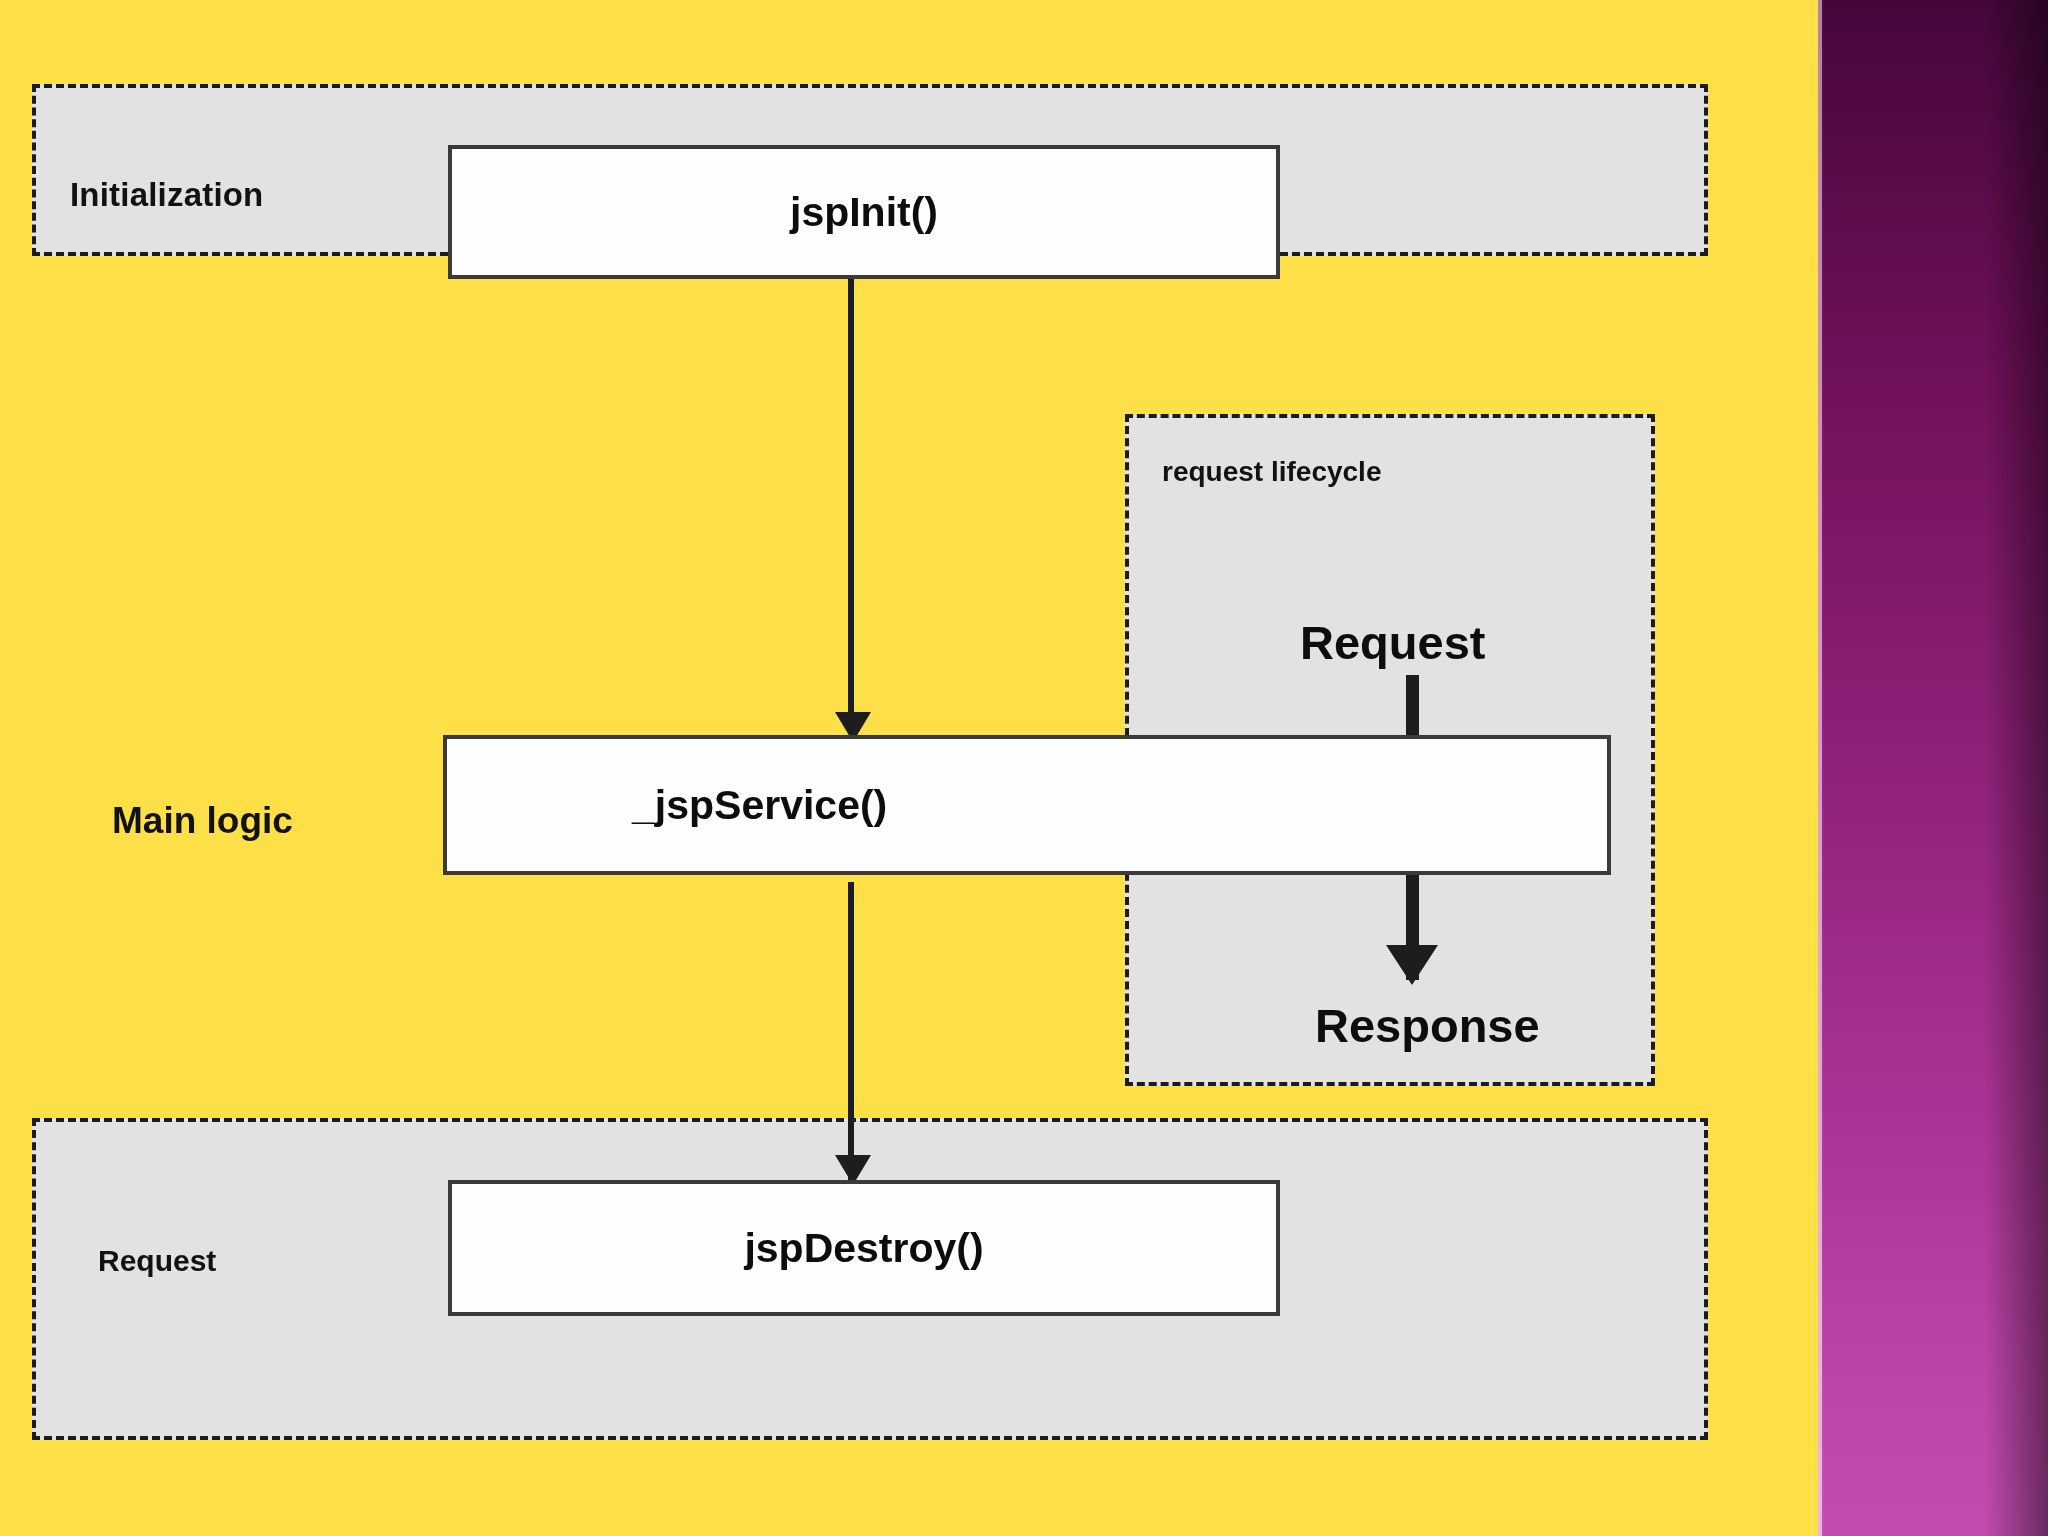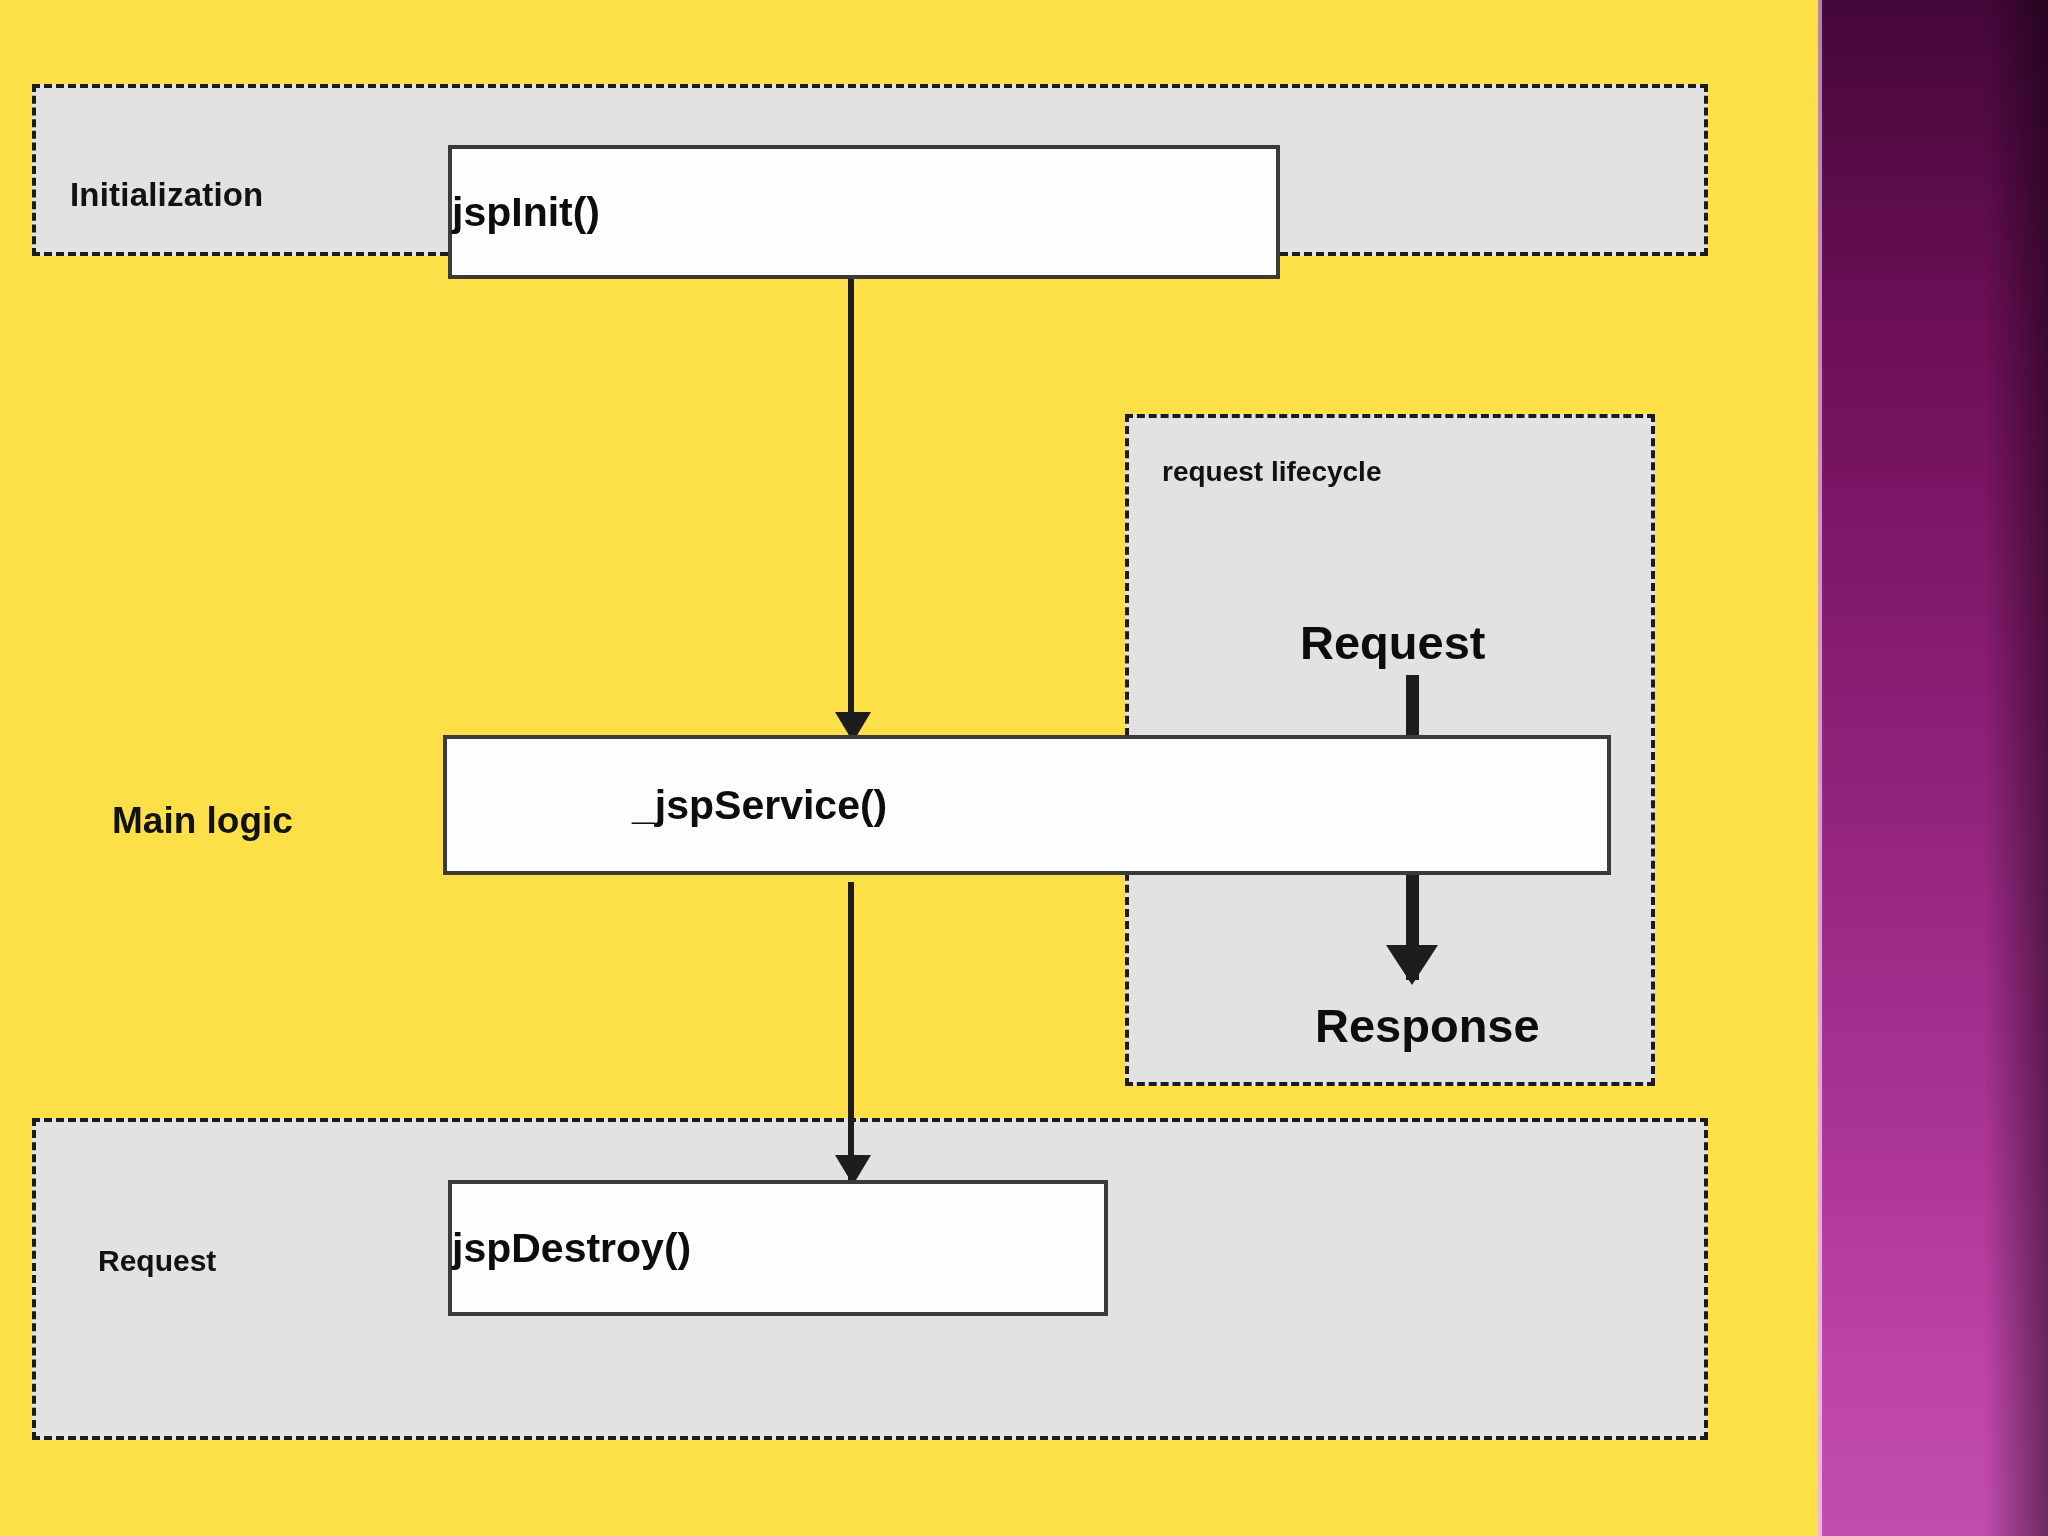--- a/index.html
+++ b/index.html
@@ -101,37 +101,38 @@
   }
 
   
   .method-box {
     position: absolute;
     background: #fdfdfd;
     border: 4px solid #3a3a3a;
     box-sizing: border-box;
     display: flex;
     align-items: center;
+    justify-content: center;
     color: #0d0d0d;
     font-weight: bold;
   }
   .method-box .label { pointer-events: none; }
 
   #box-jspinit {
     left: 448px; top: 145px; width: 832px; height: 134px;
     font-size: 41px;
   }
   #box-jspservice {
     left: 443px; top: 735px; width: 1168px; height: 140px;
     font-size: 41px;
     justify-content: flex-start;
     padding-left: 185px;
   }
   #box-jspdestroy {
-    left: 448px; top: 1180px; width: 660px; height: 136px;
+    left: 448px; top: 1180px; width: 832px; height: 136px;
     font-size: 41px;
   }
 
   
   .big-label {
     position: absolute;
     color: #0d0d0d;
     font-weight: bold;
     font-size: 47px;
     white-space: nowrap;

